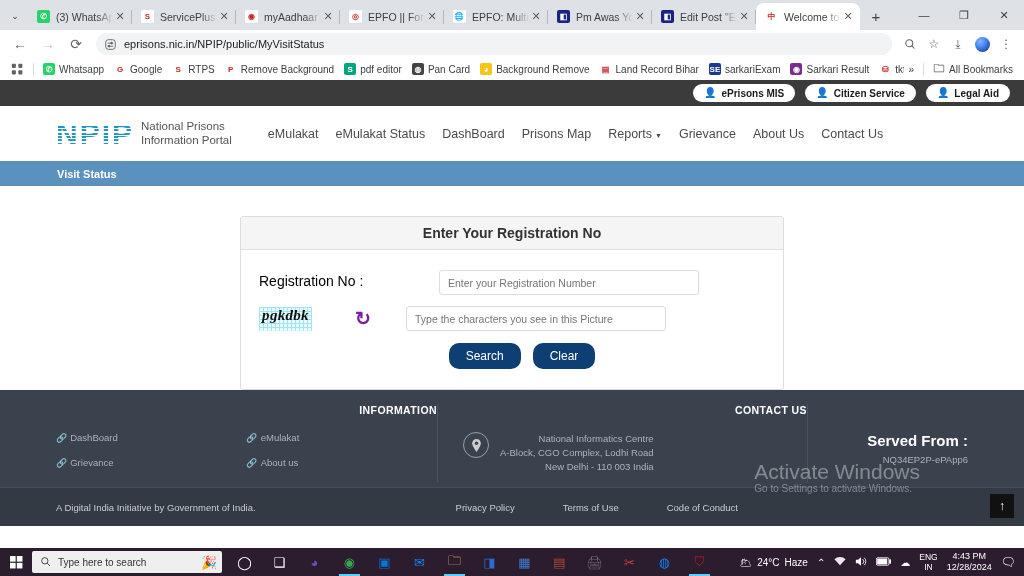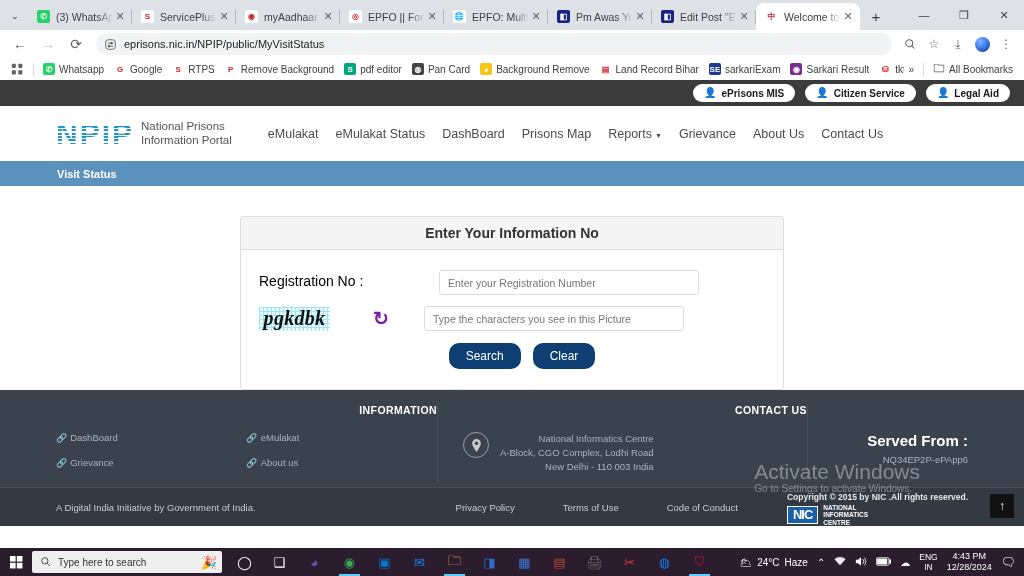--- a/index.html
+++ b/index.html
@@ -127,28 +127,28 @@
   .card-body { padding: 20px 18px 20px 18px; }
   .row { display: flex; align-items: flex-start; }
   .lbl { width: 180px; font-size: 14px; color: #000000; padding-top: 3px; }
   .field {
     width: 260px; height: 25px; border: 1px solid #ddd; border-radius: 3px;
     background: #fff; display: flex; align-items: center; padding: 0 8px;
     font-size: 10.5px; color: #767676;
   }
   .captcha-row { display: flex; align-items: center; margin-top: 11px; }
   .captcha-img {
-    width: 71px; height: 24px;
+    width: 53px; height: 24px;
     background-color: #eafcff;
     background-image:
       repeating-linear-gradient(to right, #9fe6f2 0 1px, transparent 1px 4px),
       repeating-linear-gradient(to bottom, #9fe6f2 0 1px, transparent 1px 4px);
-    display: flex; align-items: center; justify-content: center;
+    display: flex; align-items: flex-start; justify-content: center;
     font-family: "Liberation Serif", serif; font-weight: bold; font-style: italic;
-    font-size: 20px; color: #111; letter-spacing: 0.3px;
+    font-size: 15px; color: #111; letter-spacing: 0.3px;
   }
   .refresh-btn {
     width: 30px; margin-left: 36px; display: flex; align-items: center; justify-content: center;
     font-size: 19px; color: #7b1fa2; font-weight: bold;
   }
   .captcha-field { margin-left: 28px; }
   .btn-row { display: flex; gap: 12px; justify-content: center; margin-top: 12px; padding-left: 20px; }
   .btn {
     background: #0d3f75; color: #fff; border: none; border-radius: 10px;
     height: 26px; padding: 0 17px; font-size: 12px; font-family: inherit;
@@ -429,21 +429,21 @@
         </div>
     </div>
 
     <div class="bluebar">
       <span>Visit Status</span>
     </div>
 
     <div class="content">
       <div class="card">
         <div class="card-head">
-          <span>Enter Your Information No</span>
+          <span>Enter Your Registration No</span>
         </div>
         <div class="card-body">
           <div class="row">
             <div class="lbl">Registration No :</div>
             <div class="field">
               <span>Enter your Registration Number</span>
             </div>
           </div>
           <div class="captcha-row">
             <div class="captcha-img">
@@ -508,31 +508,20 @@
       </div>
     </div>
 
     <div class="subfooter">
       <span>A Digital India Initiative by Government of India.</span>
       <div class="sub-links" id="sub-links">
           <span>Privacy Policy</span>
           <span>Terms of Use</span>
           <span>Code of Conduct</span>
         </div>
-      <div class="nic-wrap">
-        <div class="nic-copy">Copyright © 2015 by NIC .All rights reserved.</div>
-        <div class="nic-logo-row">
-          <div class="nic-box">NIC</div>
-          <div>
-            <div class="nic-txt">NATIONAL</div>
-            <div class="nic-txt">INFORMATICS</div>
-            <div class="nic-txt">CENTRE</div>
-          </div>
-        </div>
-      </div>
       <div class="gototop">↑</div>
       <div class="activate">
         <div class="act-t">Activate Windows</div>
         <div class="act-s">Go to Settings to activate Windows.</div>
       </div>
     </div>
 
   </div>
 </div>
 

